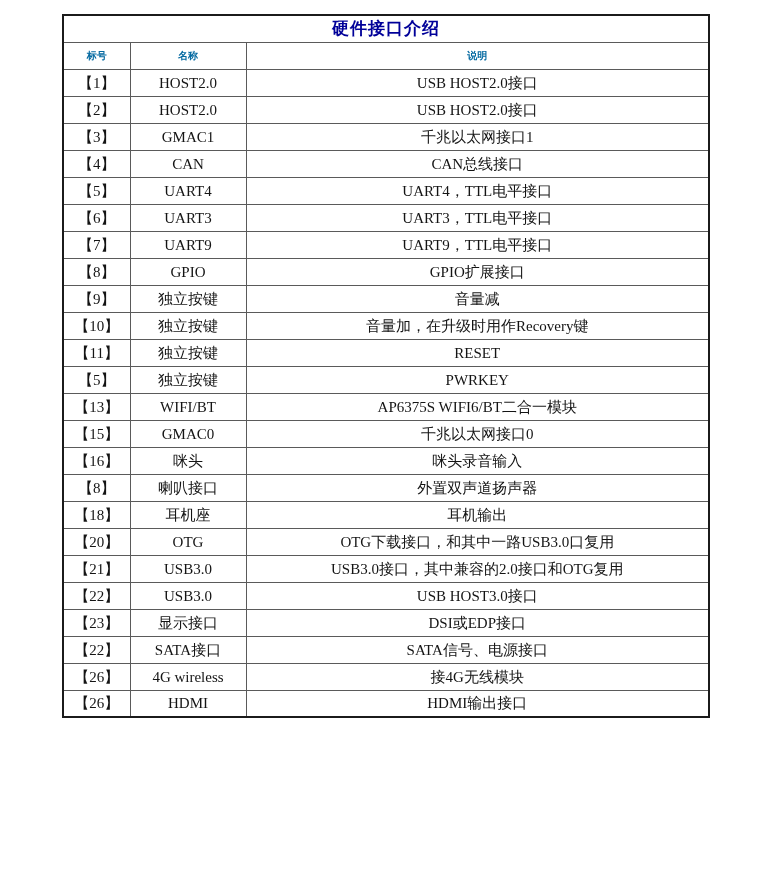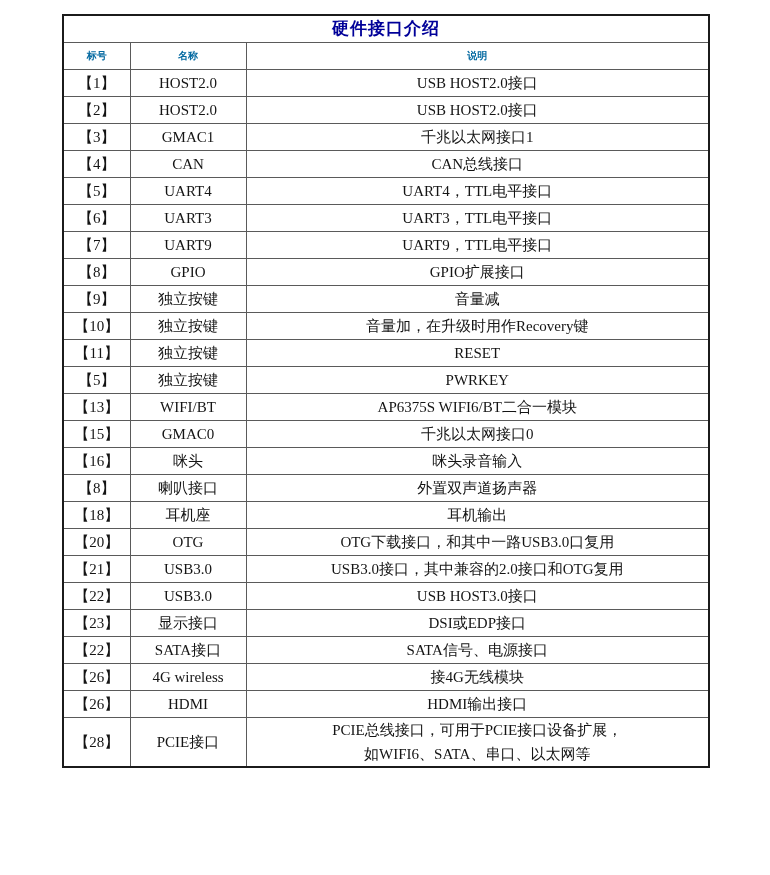--- a/index.html
+++ b/index.html
@@ -232,21 +232,15 @@
     <td class="c-desc">接4G无线模块</td>
   </tr>
 
   <tr class="data-row">
     <td class="c-id">【26】</td>
     <td class="c-name">HDMI</td>
     <td class="c-desc">HDMI输出接口</td>
   </tr>
 
 
-  <tr class="data-row">
-    <td class="c-id">【28】</td>
-    <td class="c-name">PCIE接口</td>
-    <td class="c-desc">PCIE总线接口，可用于PCIE接口设备扩展，
-如WIFI6、SATA、串口、以太网等</td>
-  </tr>
 </tbody>
   </table>
 </div>
 
 </body></html>

